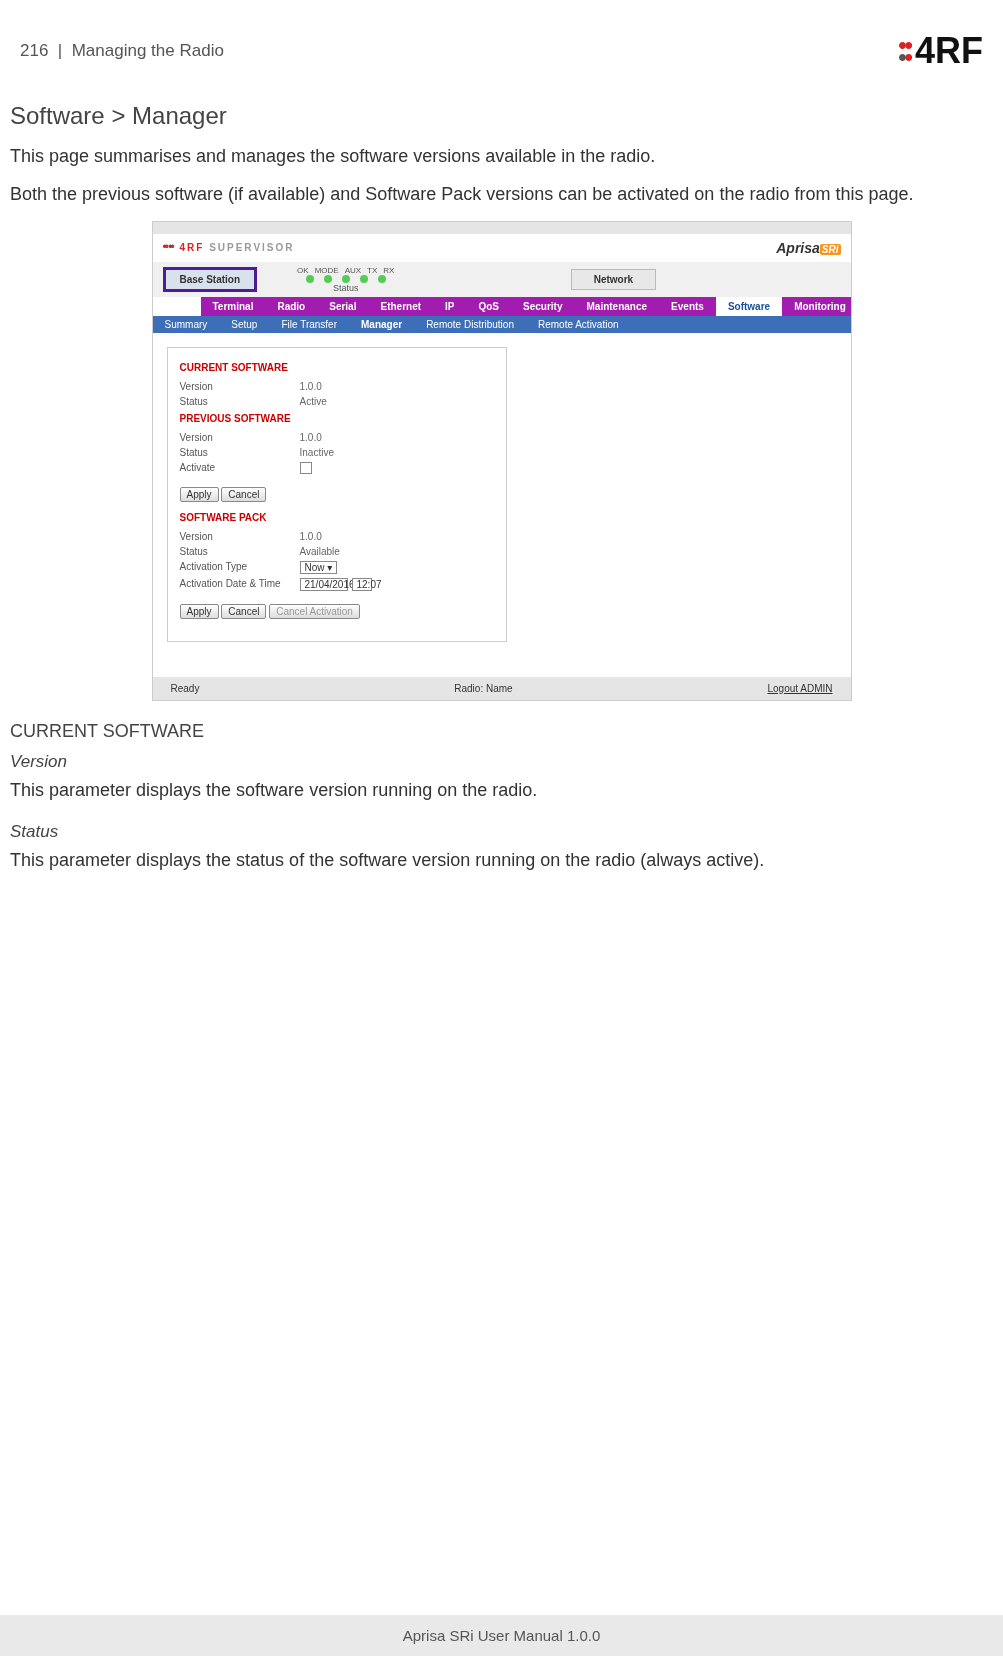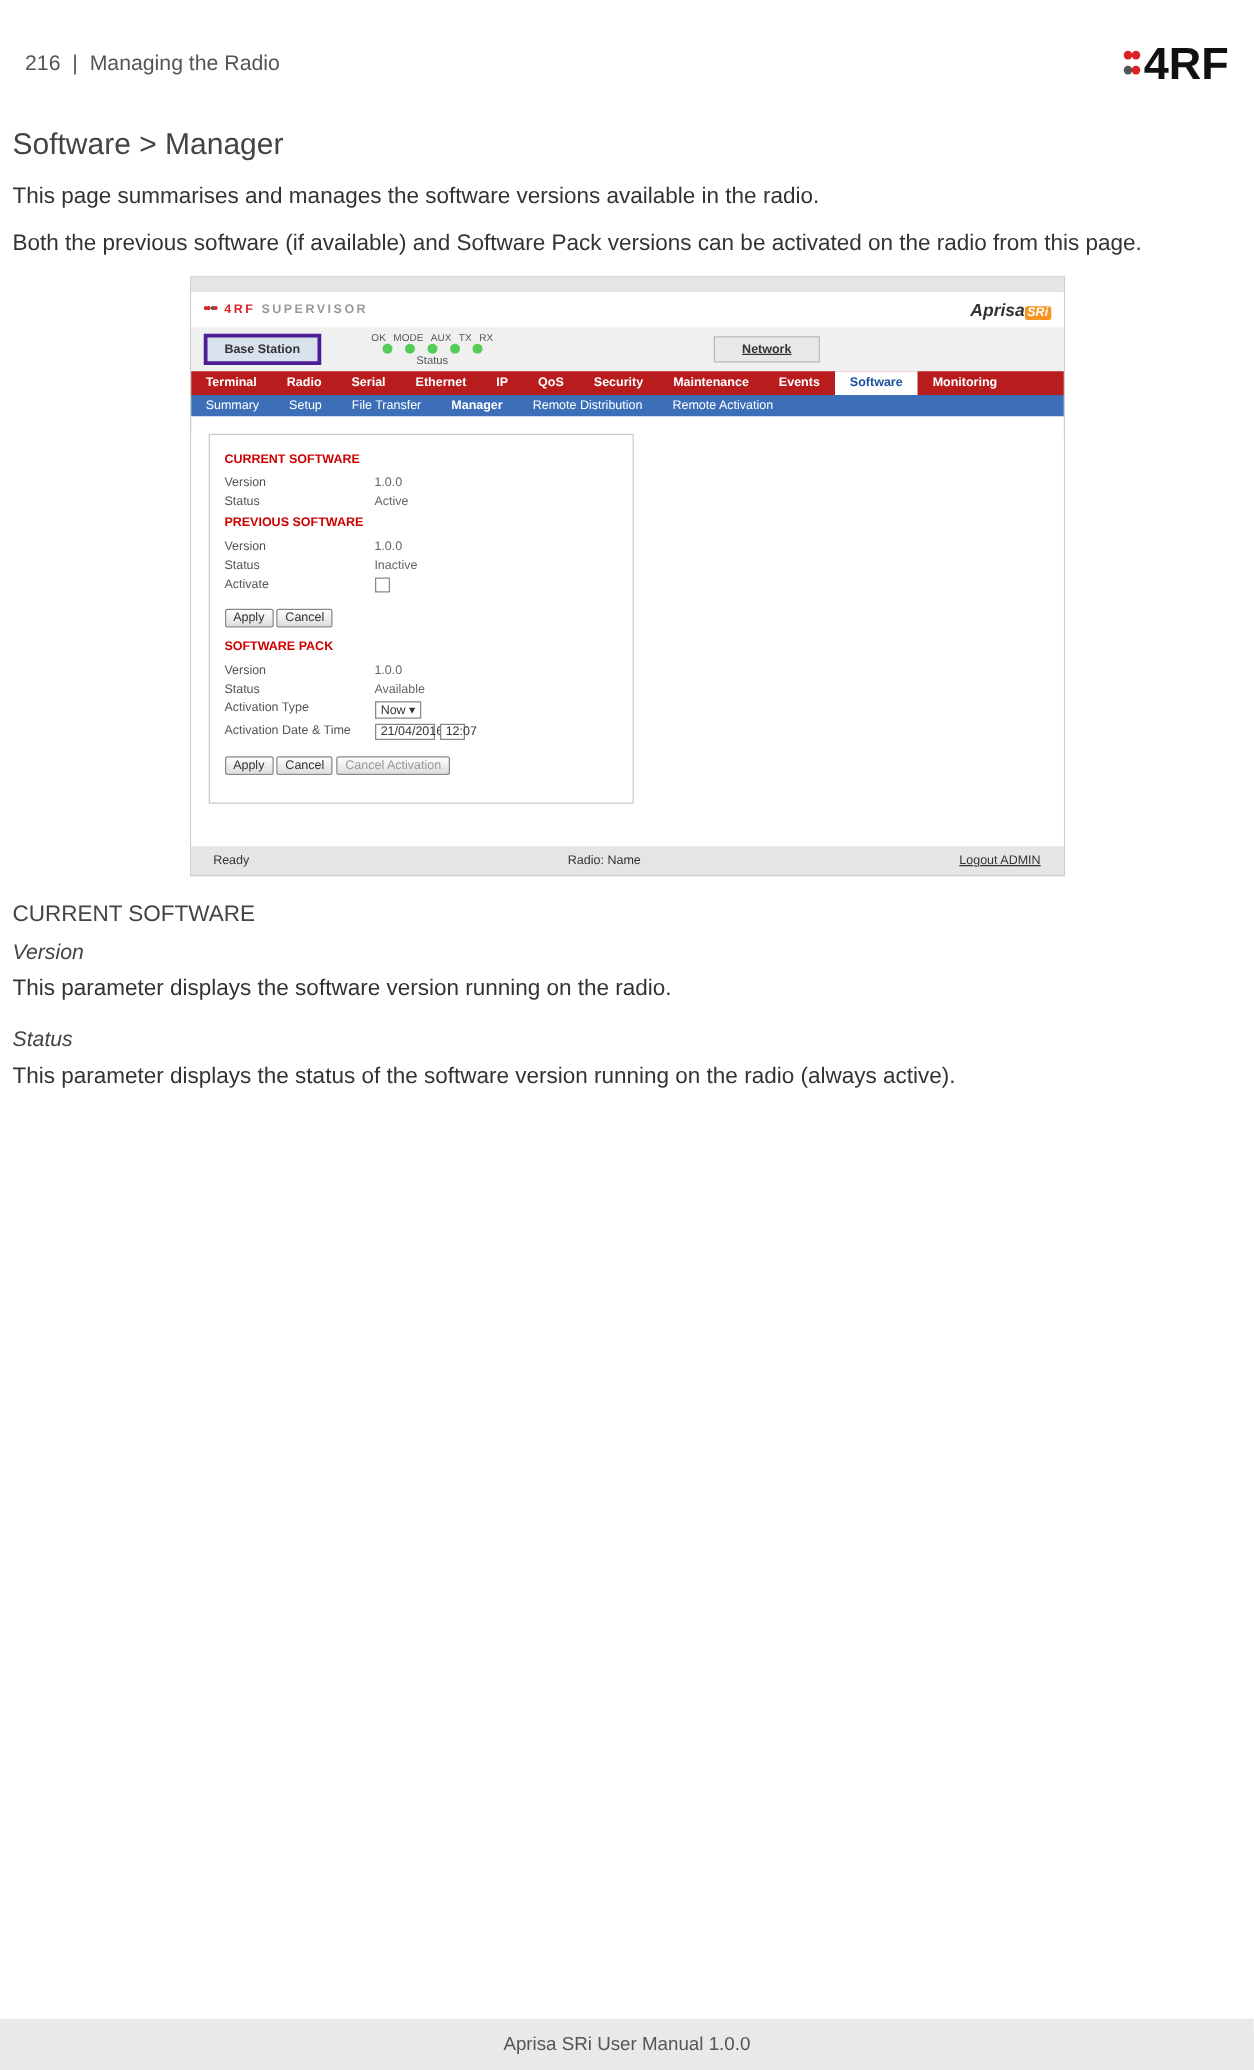--- a/index.html
+++ b/index.html
@@ -97,32 +97,32 @@
     padding: 4px 14px;
     font-weight: bold;
     font-size: 10px;
   }
   .ss-net {
     background: #e8e8e8;
     border: 1px solid #bbb;
     padding: 4px 22px;
     font-weight: bold;
     font-size: 10px;
-    text-decoration: underline;
   }
   .leds { display:flex; flex-direction:column; align-items:center; font-size:9px; color:#555;}
   .led-row { display:flex; gap:10px; }
   .led-lab { display:flex; gap:6px; font-size:8px;}
   .led { width:8px;height:8px;border-radius:50%; background:#5c5; display:inline-block;}
   .ss-nav {
-    background: #b91c1c;
+    background: #a21caf;
     color: #fff;
     display: flex;
     font-size: 10px;
     font-weight: bold;
+    margin-left: 48px;
   }
   .ss-nav div { padding: 4px 12px; }
   .ss-nav .active { background: #fff; color: #1b4f9c; }
   .ss-subnav {
     background: #3c6fb8;
     color: #fff;
     display: flex;
     font-size: 10px;
   }
   .ss-subnav div { padding: 3px 12px; }

